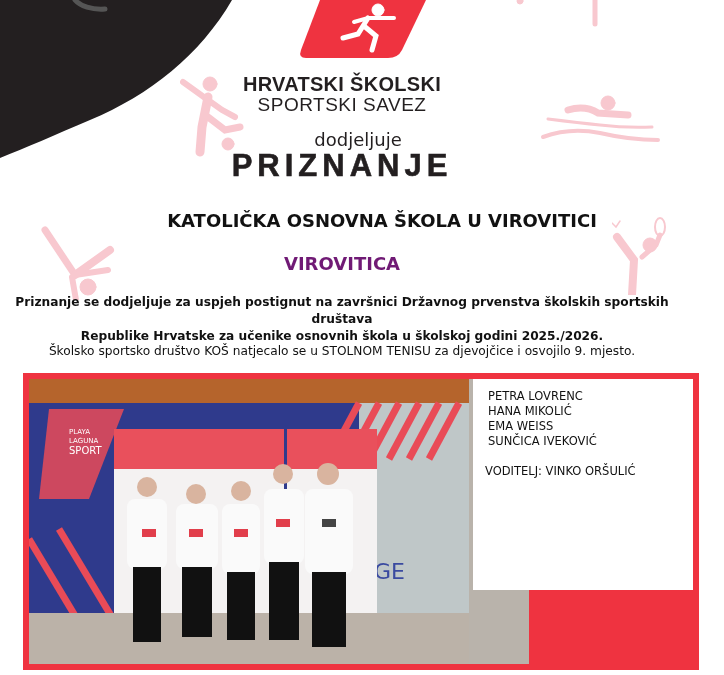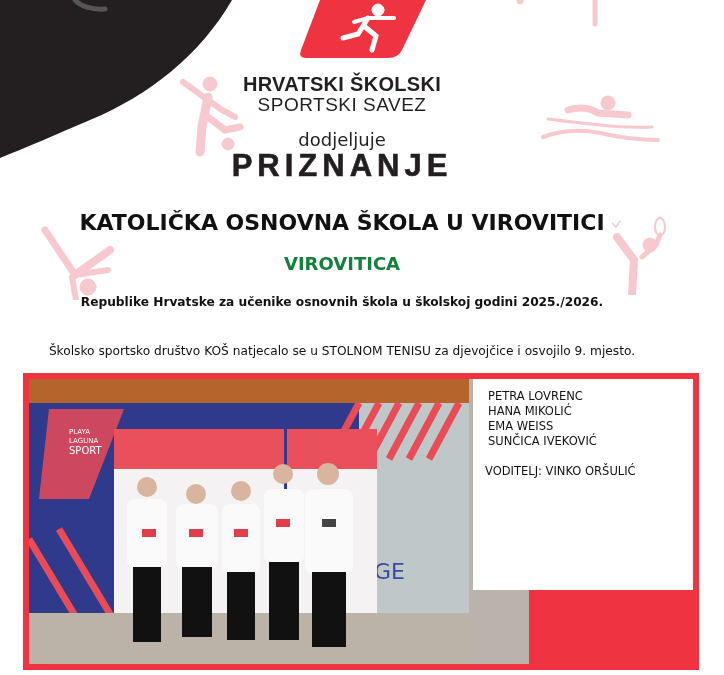--- a/index.html
+++ b/index.html
@@ -3,24 +3,24 @@
 <meta charset="utf-8">
 <style>
   html, body { margin:0; padding:0; }
   body { width:724px; height:675px; position:relative; overflow:hidden; background:#ffffff; font-family:"DejaVu Sans", sans-serif; color:#1a1a1a; }
   .abs { position:absolute; }
   .blob { position:absolute; left:0; top:0; }
   .deco { position:absolute; }
   .center { position:absolute; left:0; width:684px; text-align:center; }
   .org1 { top:73px; font-family:"Liberation Sans", sans-serif; font-weight:bold; font-size:20px; letter-spacing:0.3px; color:#231f20; }
   .org2 { top:94px; font-family:"Liberation Sans", sans-serif; font-size:19px; letter-spacing:0.5px; color:#231f20; }
-  .subt { top:129px; font-size:18px; color:#231f20; }
+  .subt { top:129px; font-size:18px; color:#231f20;padding-left:16px; }
   .title { top:148px; font-family:"Liberation Sans", sans-serif; font-weight:900; font-size:31px; letter-spacing:5px; color:#231f20; -webkit-text-stroke:0.6px #231f20; }
-  .school { top:210px; font-weight:bold; font-size:22px; color:#111; }
-  .city { top:253px; font-weight:bold; font-size:18px; color:#15803d; }
+  .school { top:210px; font-weight:bold; font-size:18px; color:#111;padding-left:40px; }
+  .city { top:253px; font-weight:bold; font-size:18px; color:#701a75; }
   .desc { top:294px; font-weight:bold; font-size:12.2px; line-height:17px; color:#111; }
   .result { top:344px; font-weight:normal; font-size:12.2px; color:#111; }
   .frame { position:absolute; left:23px; top:373px; width:676px; height:297px; background:#ef3340; }
   .photo { position:absolute; left:6px; top:6px; width:500px; height:285px; overflow:hidden; background:#b9b3ab; }
   .names { position:absolute; left:450px; top:6px; width:220px; height:211px; background:#fff; }
   .names .line { font-size:11.5px; line-height:15px; color:#111; margin-left:15px; }
   .names .list { position:absolute; top:10px; }
   .names .coach { position:absolute; top:85px; font-size:11.5px; color:#111; margin-left:12px; }
 </style>
 </head>
@@ -85,20 +85,21 @@
 
 <div class="center org1">HRVATSKI ŠKOLSKI</div>
 <div class="center org2">SPORTSKI SAVEZ</div>
 
 <div class="center subt">dodjeljuje</div>
 <div class="center title">PRIZNANJE</div>
 <div class="center school">KATOLIČKA OSNOVNA ŠKOLA U VIROVITICI</div>
 <div class="center city">VIROVITICA</div>
 
 <div class="center desc">
+  <div>Priznanje se dodjeljuje za uspjeh postignut na završnici Državnog prvenstva školskih sportskih društava</div>
   <div>Republike Hrvatske za učenike osnovnih škola u školskoj godini 2025./2026.</div>
 </div>
 <div class="center result">Školsko sportsko društvo KOŠ natjecalo se u STOLNOM TENISU za djevojčice i osvojilo 9. mjesto.</div>
 
 <div class="frame">
   <div class="photo">
     <svg width="440" height="285" viewBox="0 0 440 285">
       <rect x="0" y="0" width="440" height="285" fill="#c9c2bb"></rect>
       <rect x="0" y="0" width="440" height="24" fill="#b5642c"></rect>
       <rect x="0" y="24" width="440" height="210" fill="#2f3a8c"></rect>

